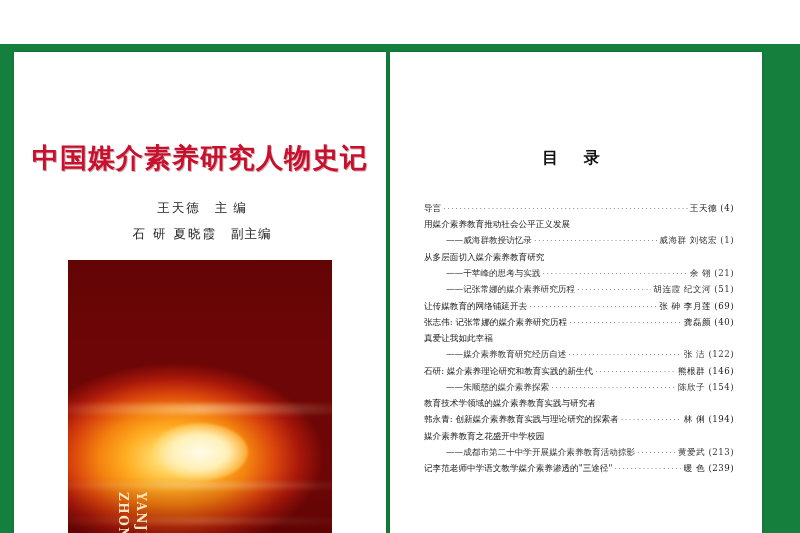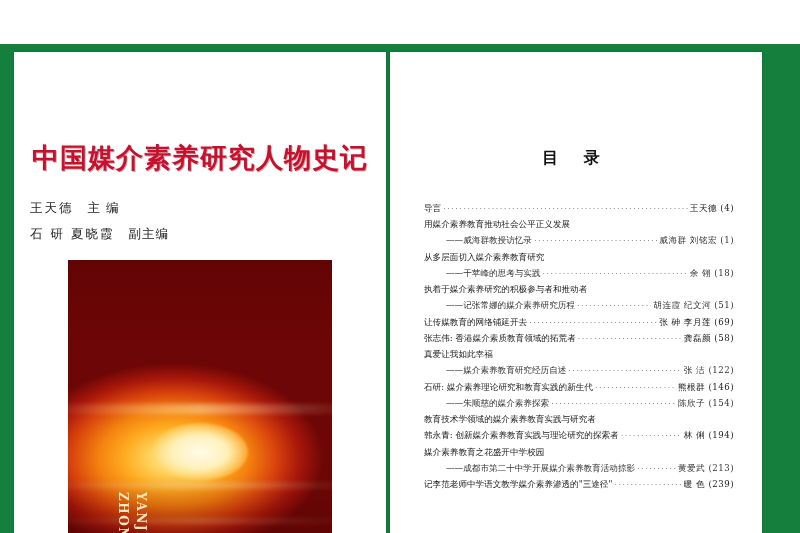--- a/index.html
+++ b/index.html
@@ -42,24 +42,24 @@
     font-size: 27px;
     font-weight: bold;
     letter-spacing: 1px;
     color: #c8102e;
     text-shadow: 1px 1px 0 rgba(120,0,0,0.35);
     white-space: nowrap;
   }
 
   .cover-authors {
     position: absolute;
-    left: 16px;
+    left: 2px;
     top: 148px;
     width: 372px;
-    text-align: left;
+    text-align: center;
     color: #222;
   }
   .cover-authors .line {
     font-size: 12.5px;
     letter-spacing: 2px;
     margin-bottom: 9px;
     font-family: "DejaVu Serif", "Liberation Serif", serif;
   }
   .cover-authors .line .role {
     margin-left: 14px;
@@ -247,39 +247,36 @@
           <span class="txt">——威海群教授访忆录</span>
           <span class="dots">························································································································</span>
           <span class="meta">威海群  刘铭宏 (1)</span>
         </div>
         <div class="toc-entry">
           <span class="txt">从多层面切入媒介素养教育研究</span>
         </div>
         <div class="toc-entry sub">
           <span class="txt">——干苹峰的思考与实践</span>
           <span class="dots">························································································································</span>
-          <span class="meta">余 翎 (18)</span>
-        </div>
-        <div class="toc-entry">
-          <span class="txt">执着于媒介素养研究的积极参与者和推动者</span>
+          <span class="meta">余 翎 (21)</span>
         </div>
         <div class="toc-entry sub">
           <span class="txt">——记张常娜的媒介素养研究历程</span>
           <span class="dots">························································································································</span>
           <span class="meta">胡连霞  纪文河 (51)</span>
         </div>
         <div class="toc-entry">
           <span class="txt">让传媒教育的网络铺延开去</span>
           <span class="dots">························································································································</span>
           <span class="meta">张 砷  李月莲 (69)</span>
         </div>
         <div class="toc-entry">
-          <span class="txt">张志伟: 香港媒介素质教育领域的拓荒者</span>
-          <span class="dots">························································································································</span>
-          <span class="meta">龚磊颜 (58)</span>
+          <span class="txt">张志伟: 记张常娜的媒介素养研究历程</span>
+          <span class="dots">························································································································</span>
+          <span class="meta">龚磊颜 (40)</span>
         </div>
         <div class="toc-entry">
           <span class="txt">真爱让我如此幸福</span>
         </div>
         <div class="toc-entry sub">
           <span class="txt">——媒介素养教育研究经历自述</span>
           <span class="dots">························································································································</span>
           <span class="meta">张 洁 (122)</span>
         </div>
         <div class="toc-entry">

